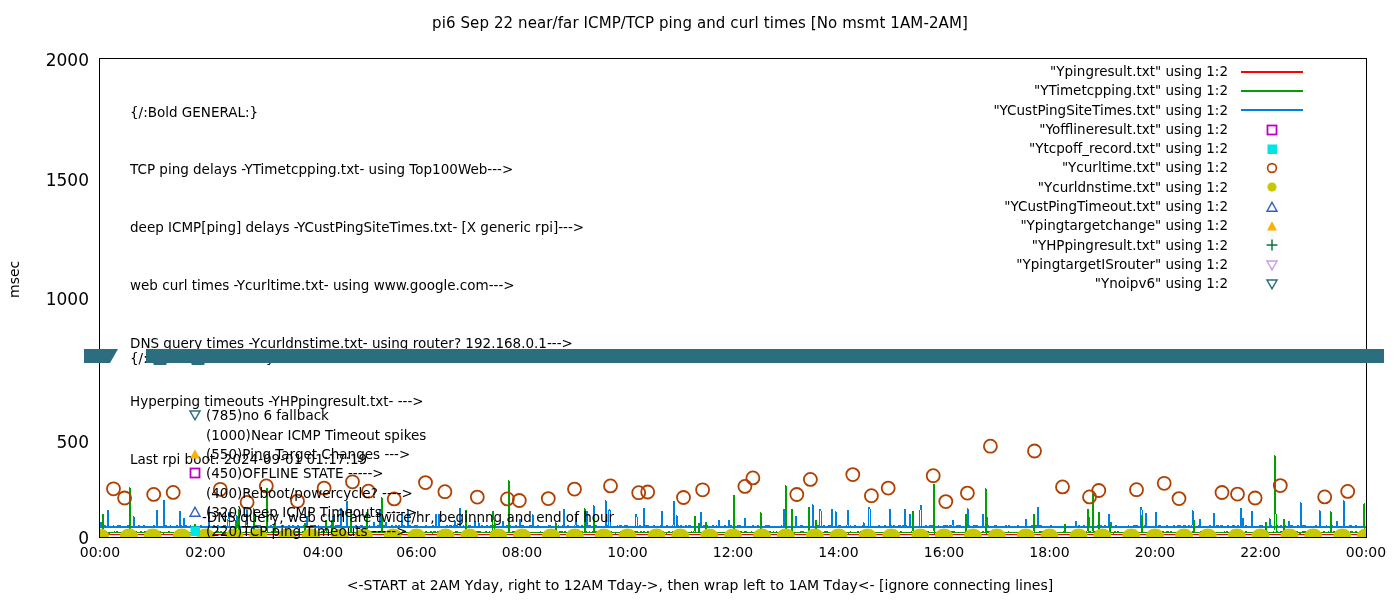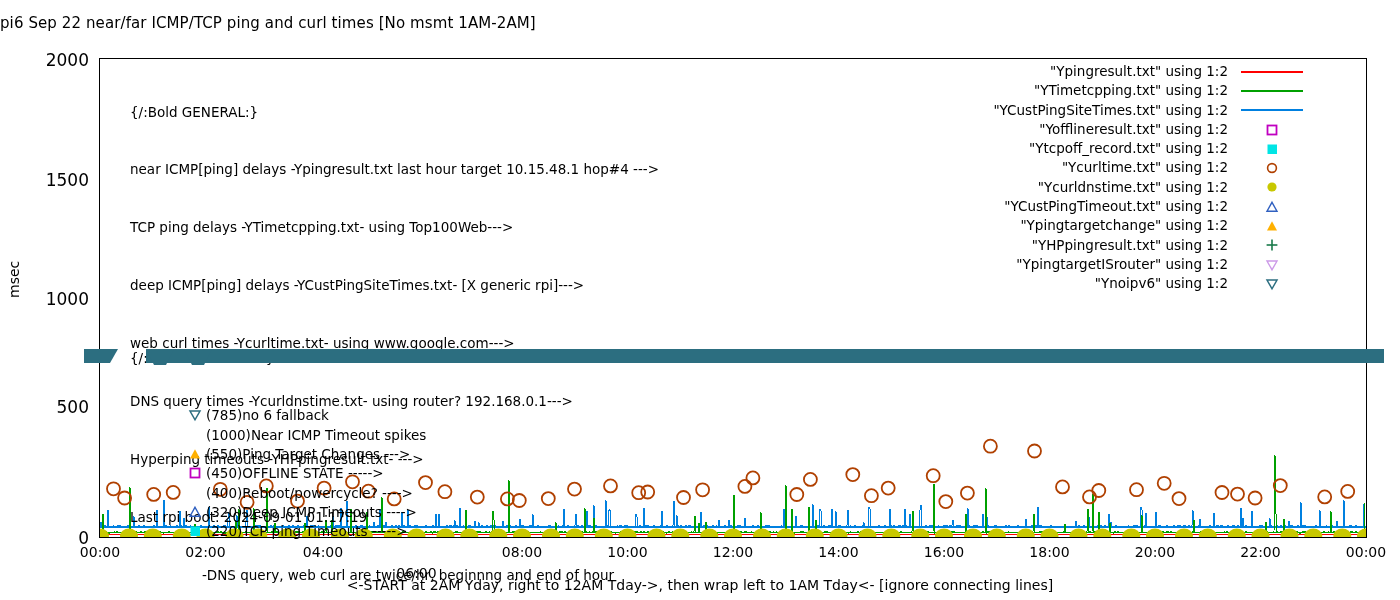--- a/index.html
+++ b/index.html
@@ -1,19 +1,19 @@
 <!DOCTYPE html>
 <html><head>
 <meta charset="utf-8">
 <style>
   html,body{margin:0;padding:0;background:#ffffff;}
   body{width:1400px;height:600px;font-family:"DejaVu Sans","Liberation Sans",sans-serif;color:#000;overflow:hidden;}
   #root{position:relative;width:1400px;height:600px;}
 
-  .title{position:absolute;left:0;top:14px;width:1400px;text-align:left;font-size:15px;letter-spacing:.1px;}
+  .title{position:absolute;left:0;top:14px;width:1400px;text-align:center;font-size:15px;letter-spacing:.1px;}
 
   
   #plot{position:absolute;left:99px;top:58px;width:1268px;height:480px;
         border:1px solid #000;box-sizing:border-box;background:#fff;}
   #plotclip{position:absolute;inset:0;overflow:hidden;}
 
   
   .ylab{position:absolute;right:1311px;font-size:17px;text-align:right;width:70px;transform:translateY(-9px);}
   .ytick{position:absolute;left:99px;width:9px;height:1px;background:#000;}
   .ytickR{position:absolute;left:1358px;width:9px;height:1px;background:#000;}
@@ -53,21 +53,21 @@
 
 <div id="root">
 
   <div class="title">pi6 Sep 22  near/far ICMP/TCP ping and curl times [No msmt 1AM-2AM]</div>
 
   <div class="yaxis-title">msec</div>
   <div id="yaxis">
       <div class="ylab" style="top: 537px;">0</div>
       <div class="ytick" style="top: 537px;"></div>
       <div class="ytickR" style="top: 537px;"></div>
-      <div class="ylab" style="top: 406px;">500</div>
+      <div class="ylab" style="top: 441px;">500</div>
       <div class="ytick" style="top: 417.5px;"></div>
       <div class="ytickR" style="top: 417.5px;"></div>
       <div class="ylab" style="top: 298px;">1000</div>
       <div class="ytick" style="top: 298px;"></div>
       <div class="ytickR" style="top: 298px;"></div>
       <div class="ylab" style="top: 178.5px;">1500</div>
       <div class="ytick" style="top: 178.5px;"></div>
       <div class="ytickR" style="top: 178.5px;"></div>
       <div class="ylab" style="top: 59px;">2000</div>
       <div class="ytick" style="top: 59px;"></div>
@@ -77,21 +77,21 @@
   <div id="xaxis">
       <div class="xlab" style="left: 100px;">00:00</div>
       <div class="xtick" style="left: 100px;"></div>
       <div class="xtickT" style="left: 100px;"></div>
       <div class="xlab" style="left: 205.5px;">02:00</div>
       <div class="xtick" style="left: 205.5px;"></div>
       <div class="xtickT" style="left: 205.5px;"></div>
       <div class="xlab" style="left: 323px;">04:00</div>
       <div class="xtick" style="left: 311px;"></div>
       <div class="xtickT" style="left: 311px;"></div>
-      <div class="xlab" style="left: 416.5px; margin-top: 21px;">06:00</div>
+      <div class="xlab" style="left: 416.5px;">06:00</div>
       <div class="xtick" style="left: 416.5px;"></div>
       <div class="xtickT" style="left: 416.5px;"></div>
       <div class="xlab" style="left: 522px;">08:00</div>
       <div class="xtick" style="left: 522px;"></div>
       <div class="xtickT" style="left: 522px;"></div>
       <div class="xlab" style="left: 627.5px;">10:00</div>
       <div class="xtick" style="left: 627.5px;"></div>
       <div class="xtickT" style="left: 627.5px;"></div>
       <div class="xlab" style="left: 733px;">12:00</div>
       <div class="xtick" style="left: 733px;"></div>
@@ -221,21 +221,20 @@
           <circle cx="1155.1" cy="439.0" r="6.5" fill="none" stroke="#B04000" stroke-width="1.8"></circle>
           <circle cx="1180.3" cy="426.6" r="6.5" fill="none" stroke="#B04000" stroke-width="1.8"></circle>
           <circle cx="1224.7" cy="437.9" r="6.5" fill="none" stroke="#B04000" stroke-width="1.8"></circle>
           <circle cx="1247.7" cy="432.4" r="6.5" fill="none" stroke="#B04000" stroke-width="1.8"></circle>
         </svg>
     </div>
   </div>
 
   <div class="annot">
     <div>{/:Bold GENERAL:}</div>
-    <div>near ICMP[ping] delays -Ypingresult.txt last hour target 10.15.48.1 hop#4 ---&gt;</div>
     <div>TCP ping delays -YTimetcpping.txt- using Top100Web---&gt;</div>
     <div>deep ICMP[ping] delays -YCustPingSiteTimes.txt- [X generic rpi]---&gt;</div>
     <div>web curl times -Ycurltime.txt- using www.google.com---&gt;</div>
     <div>DNS query times -Ycurldnstime.txt- using router? 192.168.0.1---&gt;</div>
     <div>Hyperping timeouts -YHPpingresult.txt- ---&gt;</div>
     <div>Last rpi boot: 2024-09-01 01:17:19</div>
     <div class="indent1">-DNS query, web curl are twice/hr, beginnng and end of hour</div>
     
     
     

